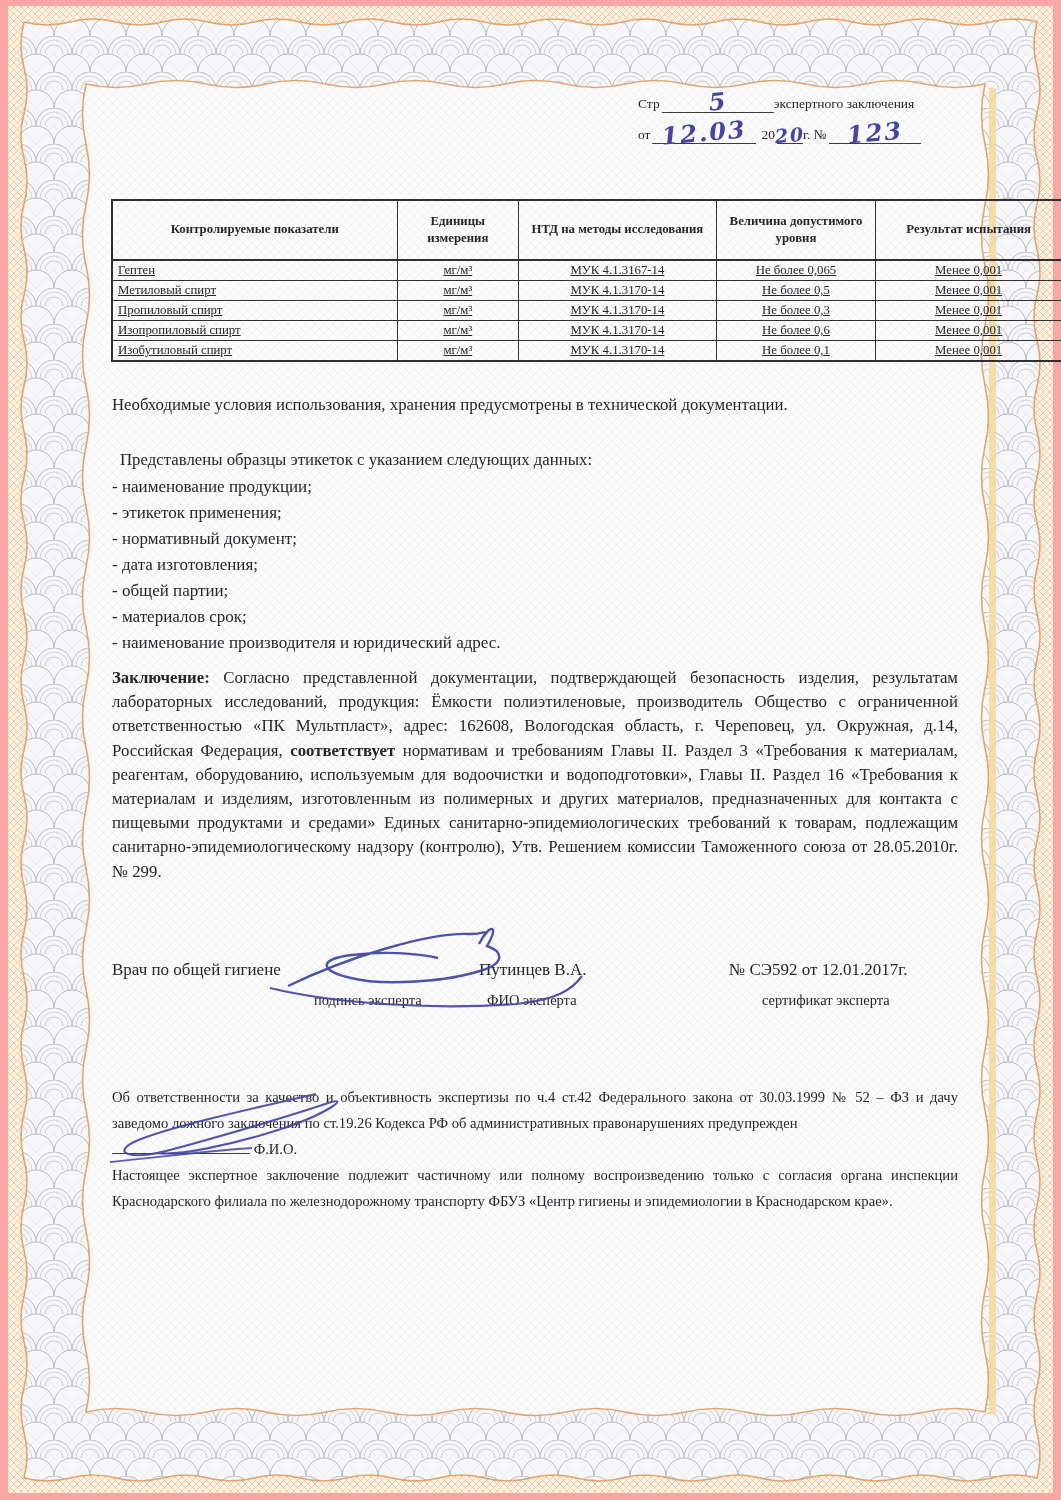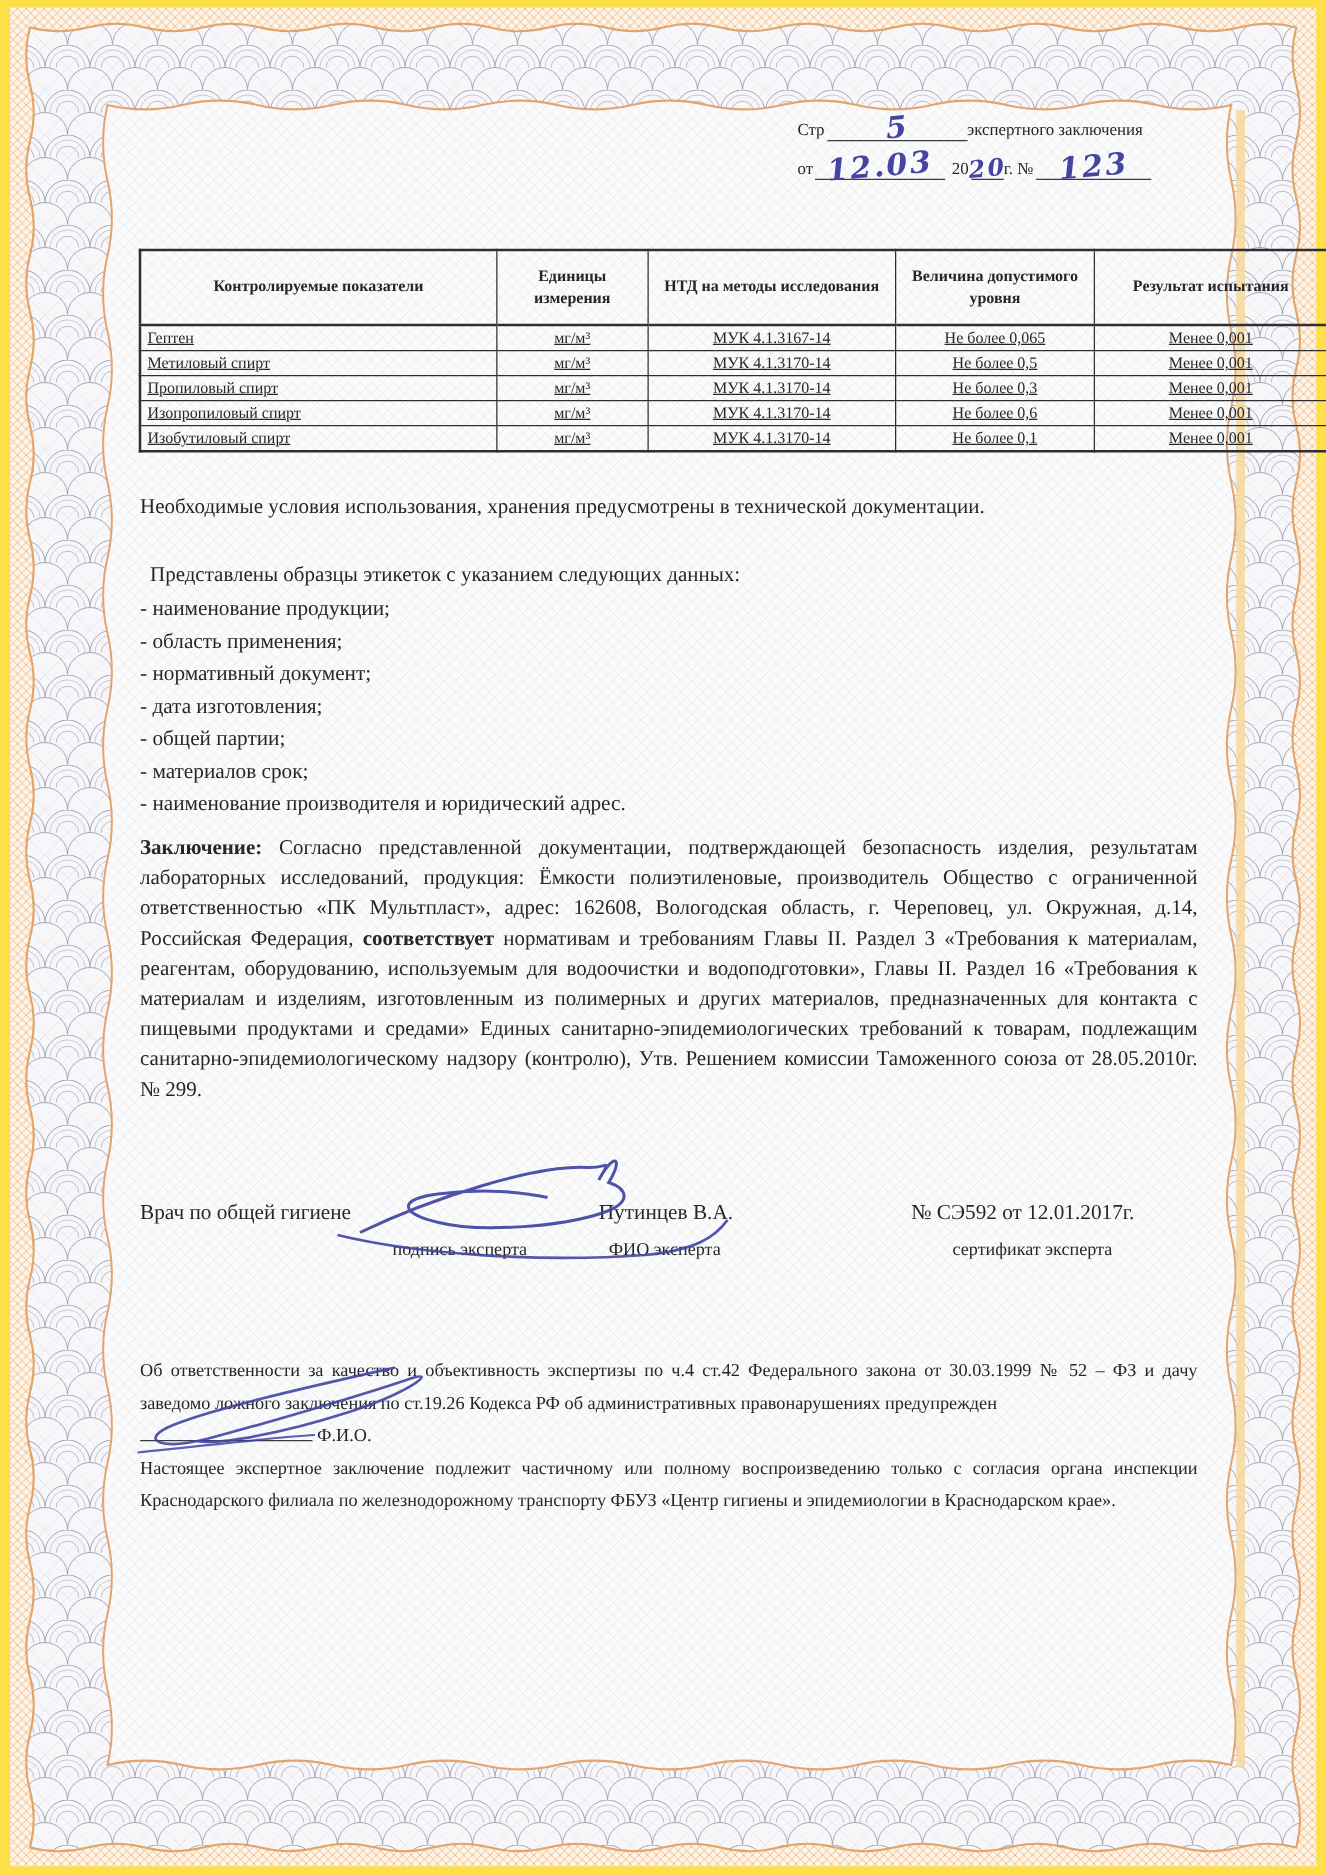--- a/index.html
+++ b/index.html
@@ -1,18 +1,18 @@
 <!DOCTYPE html>
 <html lang="ru"><head>
 <meta charset="utf-8">
 <style>
   html,body{margin:0;padding:0;background:#e9e9e9;}
   .page{
     position:relative;width:1061px;height:1500px;margin:0 auto;
-    background:#fde047;overflow:hidden;
+    background:#fca5a5;overflow:hidden;
     font-family:"Liberation Serif","DejaVu Serif",serif;
     color:#26262a;
   }
   .frame-svg{position:absolute;left:0;top:0;width:1061px;height:1500px;}
   .content{position:absolute;left:0;top:0;width:1061px;height:1500px;}
 
   
   .hdr{position:absolute;left:638px;top:96px;width:330px;font-size:13.5px;}
   .hdr-row{display:flex;align-items:flex-end;white-space:nowrap;}
   .hdr-row + .hdr-row{margin-top:14px;}
@@ -182,21 +182,21 @@
             <td>Не более 0,1</td>
             <td>Менее 0,001</td>
           </tr>
         </tbody>
     </table>
 
     <div class="bodytext p1">Необходимые условия использования, хранения предусмотрены в технической документации.</div>
     <div class="bodytext p2">Представлены образцы этикеток с указанием следующих данных:</div>
     <div class="labels">
         <div>- наименование продукции;</div>
-        <div>- область применения;</div>
+        <div>- этикеток применения;</div>
         <div>- нормативный документ;</div>
         <div>- дата изготовления;</div>
         <div>- общей партии;</div>
         <div>- материалов срок;</div>
         <div>- наименование производителя и юридический адрес.</div>
       </div>
 
     <div class="conclusion">
       <span class="bu">Заключение:</span><span> Согласно представленной документации, подтверждающей безопасность изделия, результатам лабораторных исследований, продукция: Ёмкости полиэтиленовые, производитель Общество с ограниченной ответственностью «ПК Мультпласт», адрес: 162608, Вологодская область, г. Череповец, ул. Окружная, д.14, Российская Федерация, </span><span class="bu">соответствует</span><span> нормативам и требованиям Главы II. Раздел 3 «Требования к материалам, реагентам, оборудованию, используемым для водоочистки и водоподготовки», Главы II. Раздел 16 «Требования к материалам и изделиям, изготовленным из полимерных и других материалов, предназначенных для контакта с пищевыми продуктами и средами» Единых санитарно-эпидемиологических требований к товарам, подлежащим санитарно-эпидемиологическому надзору (контролю), Утв. Решением комиссии Таможенного союза от 28.05.2010г. № 299.</span>
     </div>

